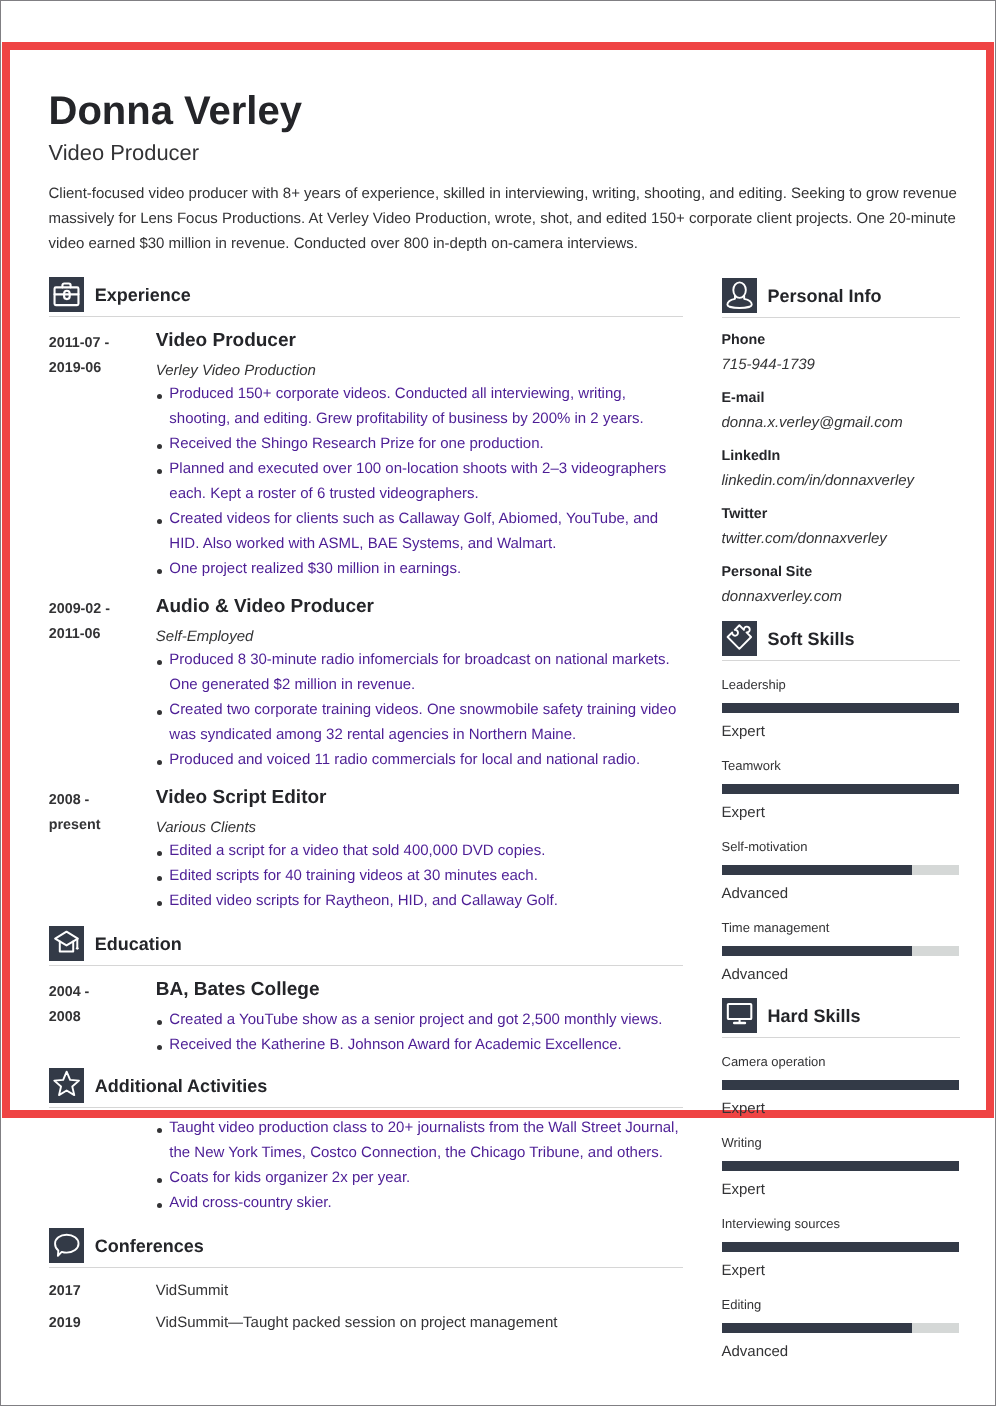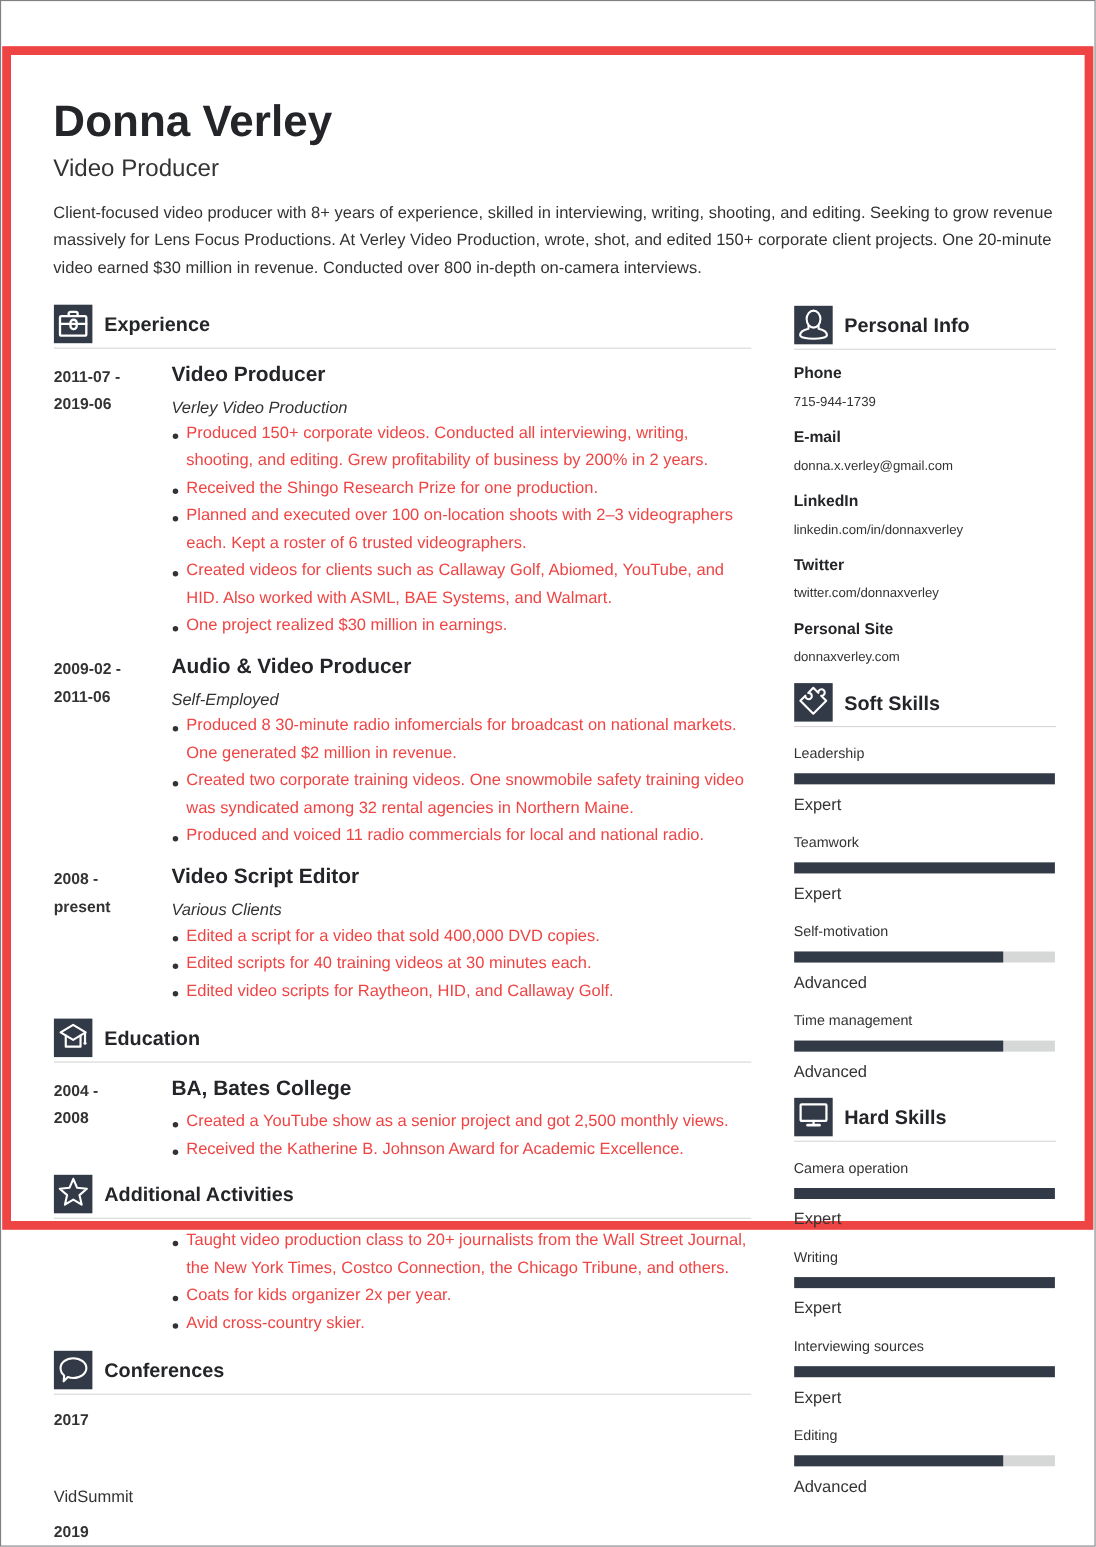--- a/index.html
+++ b/index.html
@@ -31,30 +31,30 @@
   .right .secrule{width:238px;}
   .entry{display:flex;margin-top:12px;}
   .entry + .entry{margin-top:14px;}
   .dates{width:70px;flex:0 0 70px;font-size:14.3px;font-weight:bold;color:#333335;
          line-height:25px;padding-top:2px;margin-right:37px;}
   .ebody{flex:1;}
   .role{font-size:19px;font-weight:bold;color:#242529;line-height:24px;margin:0;}
   .company{font-size:15px;font-style:italic;color:#333335;line-height:24px;margin:6px 0 0 0;}
   ul.bullets{list-style:none;margin:-2px 0 0 0;padding:0;}
   ul.bullets li{position:relative;padding-left:13.5px;font-size:15px;line-height:25px;
-                color:#ef4444;}
+                color:#4c1d95;}
   ul.bullets li:before{content:"";position:absolute;left:1.4px;top:13.4px;width:5px;height:5px;border-radius:50%;background:#333335;}
   ul.edu-bullets{margin-top:5px;}
   ul.act-bullets{margin-top:-5px;}
-  .confrow{display:flex;margin-top:12px;flex-direction:column;}
+  .confrow{display:flex;margin-top:12px;}
   .confrow + .confrow{margin-top:10px;}
   .confyear{width:70px;flex:0 0 70px;font-size:14.3px;font-weight:bold;color:#333335;line-height:22px;margin-right:37px;}
   .conftext{flex:1;font-size:15px;color:#333335;line-height:22px;}
   .pi-label{font-size:14.3px;font-weight:bold;color:#242529;line-height:22px;}
-  .pi-value{font-size:12px;color:#333335;line-height:22px;margin-top:3px;}
+  .pi-value{font-size:15px;color:#333335;line-height:22px;margin-top:3px;font-style:italic;}
   .pi-item{margin-top:11px;}
   .pi-item:first-of-type{margin-top:8px;}
   .skill{margin-top:14px;}
   .skill-name{font-size:13px;color:#333335;line-height:20px;}
   .bar{height:10px;background:#d5d8d7;margin-top:8px;position:relative;}
   .bar-fill{position:absolute;left:0;top:0;height:100%;background:#333a47;}
   .skill-level{font-size:15px;color:#333335;text-align:left;margin-top:9px;line-height:20px;}
   .sec-gap-edu{height:13px;}
   .sec-gap-act{height:11px;}
   .sec-gap-conf{height:13px;}

